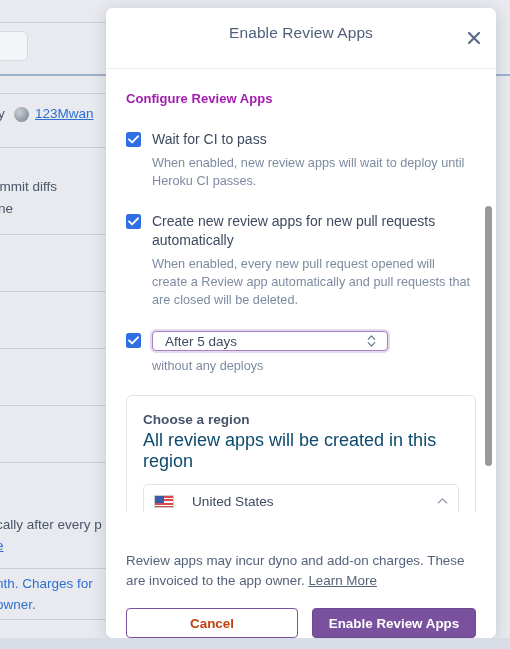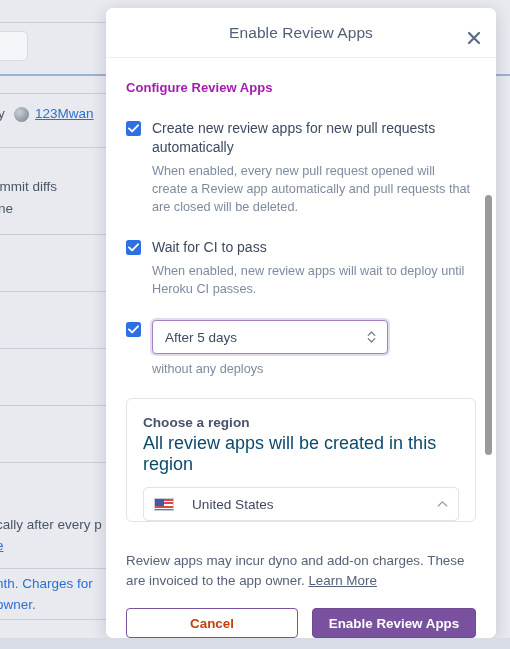--- a/index.html
+++ b/index.html
@@ -80,20 +80,21 @@
     left: 106px;
     top: 8px;
     width: 390px;
     height: 630px;
     background: #ffffff;
     border-radius: 7px;
     box-shadow: 0 3px 16px rgba(30, 40, 70, 0.18);
     display: flex;
     flex-direction: column;
     overflow: hidden;
+    gap: 11px;
   }
 
   .modal-header {
     position: relative;
     height: 49px;
     flex: 0 0 49px;
     display: flex;
     align-items: center;
     justify-content: center;
     background: #fff;
@@ -180,21 +181,21 @@
 
   
   .select-wrap {
     position: relative;
     width: 236px;
     margin-top: 11px;
   }
 
   .select-box {
     width: 100%;
-    height: 34px;
+    height: 20px;
     border: 1px solid #a67fc4;
     border-radius: 4px;
     background: #fff;
     box-shadow: 0 0 0 2px rgba(169, 128, 199, 0.30);
     display: flex;
     align-items: center;
     padding: 0 10px 0 12px;
     font-size: 13.5px;
     color: #3d4a60;
     cursor: pointer;
@@ -421,32 +422,32 @@
     <div class="body-scroll">
 
       <div class="section-title">Configure Review Apps</div>
 
       <div class="option">
         <div class="cb">
           <svg width="11" height="9" viewBox="0 0 11 9">
             <path d="M1 4.4 L4.1 7.4 L10 1.3" stroke="#fff" stroke-width="1.9" fill="none" stroke-linecap="round" stroke-linejoin="round"></path>
           </svg>
         </div>
-        <div class="option-label">Create new review apps for new pull requests automatically</div>
-        <div class="option-help">When enabled, every new pull request opened will create a Review app automatically and pull requests that are closed will be deleted.</div>
+        <div class="option-label">Wait for CI to pass</div>
+        <div class="option-help">When enabled, new review apps will wait to deploy until Heroku CI passes.</div>
       </div>
 
       <div class="option">
         <div class="cb">
           <svg width="11" height="9" viewBox="0 0 11 9">
             <path d="M1 4.4 L4.1 7.4 L10 1.3" stroke="#fff" stroke-width="1.9" fill="none" stroke-linecap="round" stroke-linejoin="round"></path>
           </svg>
         </div>
-        <div class="option-label">Wait for CI to pass</div>
-        <div class="option-help">When enabled, new review apps will wait to deploy until Heroku CI passes.</div>
+        <div class="option-label">Create new review apps for new pull requests automatically</div>
+        <div class="option-help">When enabled, every new pull request opened will create a Review app automatically and pull requests that are closed will be deleted.</div>
       </div>
 
       <div class="option">
         <div class="cb">
           <svg width="11" height="9" viewBox="0 0 11 9">
             <path d="M1 4.4 L4.1 7.4 L10 1.3" stroke="#fff" stroke-width="1.9" fill="none" stroke-linecap="round" stroke-linejoin="round"></path>
           </svg>
         </div>
 
         <div class="select-wrap">

